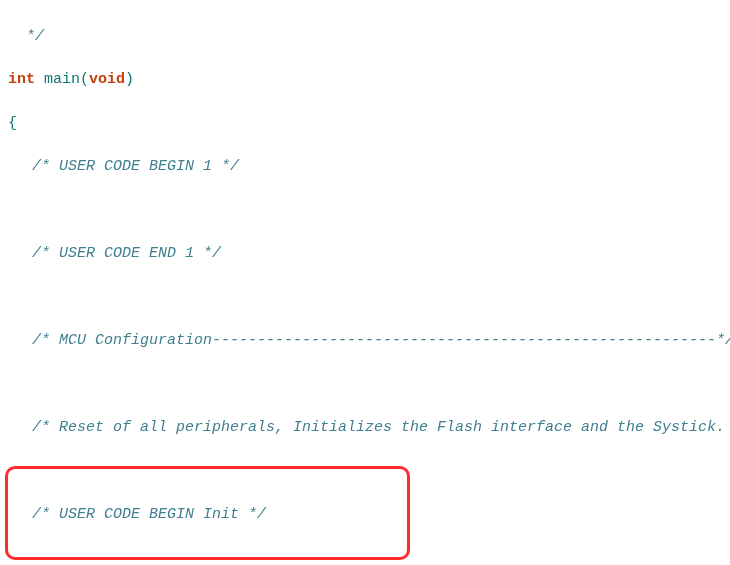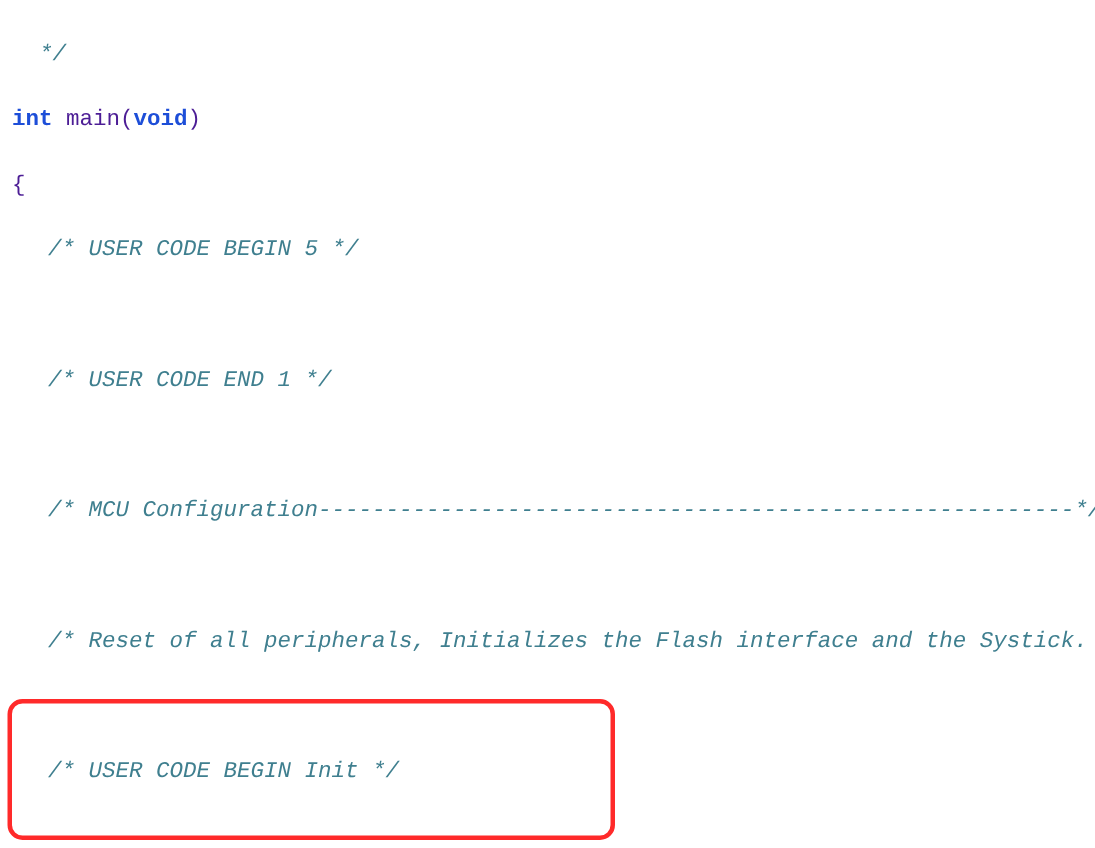--- a/index.html
+++ b/index.html
@@ -9,43 +9,43 @@
     line-height: 1.45;
     background: #ffffff;
     color: #000000;
     width: 730px;
     height: 565px;
     padding: 4px 0 0 8px;
     position: relative;
   }
   .code-area { white-space: pre; }
   .line { display: block; }
-  .kw { color: #1d4ed8; font-weight: bold; }
+  .kw { color: #c2410c; font-weight: bold; }
   .comment { color: #3f7f8f; font-style: italic; }
-  .plain { color: #4c1d95; }
+  .plain { color: #0f766e; }
   .i1 { padding-left: 24px; }
   .highlight-box {
     position: absolute;
     border: 3px solid #ff2a2a;
     border-radius: 10px;
     pointer-events: none;
     width: 405px;
     height: 94px;
     left: 5px;
     top: 466px;
   }
 </style>
 </head>
 <body>
 
 <div class="code-area">
 <span class="line comment">  */</span>
 <span class="line"><span class="kw">int</span><span class="plain"> main(</span><span class="kw">void</span><span class="plain">)</span></span>
 <span class="line plain">{</span>
-<span class="line i1 comment">/* USER CODE BEGIN 5 */</span>
+<span class="line i1 comment">/* USER CODE BEGIN 1 */</span>
 <span class="line"> </span>
 <span class="line i1 comment">/* USER CODE END 1 */</span>
 <span class="line"> </span>
 <span class="line i1 comment">/* MCU Configuration--------------------------------------------------------*/</span>
 <span class="line"> </span>
 <span class="line i1 comment">/* Reset of all peripherals, Initializes the Flash interface and the Systick. */</span>
 <span class="line"> </span>
 <span class="line i1 comment">/* USER CODE BEGIN Init */</span>
 
 

